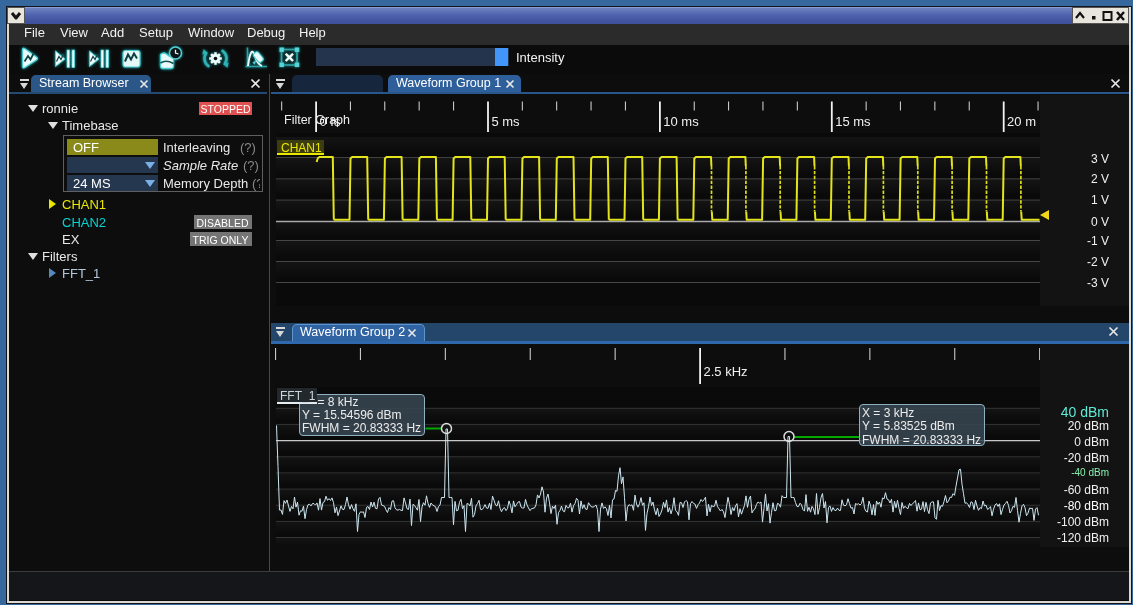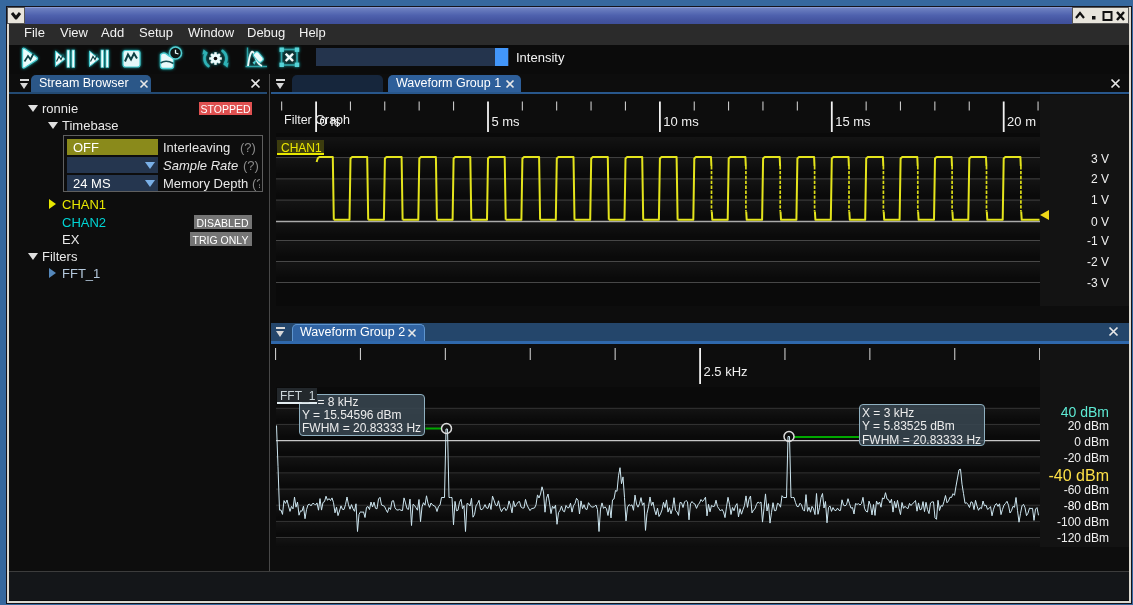--- a/index.html
+++ b/index.html
@@ -315,21 +315,21 @@
 <div class="txt" style="left:862px;top:405.9px;font-size:12px;color:#ececec;">X = 3 kHz</div>
 <div class="txt" style="left:862px;top:419.3px;font-size:12px;color:#ececec;">Y = 5.83525 dBm</div>
 <div class="txt" style="left:862px;top:432.7px;font-size:12px;color:#ececec;">FWHM = 20.83333 Hz</div>
 
 <div class="abs" style="left:277px;top:387.5px;width:40px;height:16px;background:#23282c;border-bottom:2px solid #e2ecf0;"></div>
 <div class="txt" style="left:280px;top:388.5px;font-size:12px;color:#ccd6da;">FFT_1</div>
 <div class="txt" style="right:24px;top:403.5px;font-size:14px;color:#5eead4;text-align:right;">40 dBm</div>
 <div class="txt" style="right:24px;top:418.5px;font-size:12px;color:#f0f0f0;text-align:right;">20 dBm</div>
 <div class="txt" style="right:24px;top:434.5px;font-size:12px;color:#f0f0f0;text-align:right;">0 dBm</div>
 <div class="txt" style="right:24px;top:450.6px;font-size:12px;color:#f0f0f0;text-align:right;">-20 dBm</div>
-<div class="txt" style="right:24px;top:466.6px;font-size:16px;color:#fde047;text-align:right;">-40 dBm</div>
+<div class="txt" style="right:24px;top:466.6px;font-size:10px;color:#86efac;text-align:right;">-40 dBm</div>
 <div class="txt" style="right:24px;top:482.7px;font-size:12px;color:#f0f0f0;text-align:right;">-60 dBm</div>
 <div class="txt" style="right:24px;top:498.8px;font-size:12px;color:#ffffff;text-align:right;">-80 dBm</div>
 <div class="txt" style="right:24px;top:515.0px;font-size:12px;color:#f0f0f0;text-align:right;">-100 dBm</div>
 <div class="txt" style="right:24px;top:531.2px;font-size:12px;color:#f0f0f0;text-align:right;">-120 dBm</div>
 
 <div class="abs" style="left:9px;top:571px;width:1120px;height:1px;background:#3c3c3c;"></div>
 <div class="abs" style="left:9px;top:572px;width:1120px;height:28px;background:#141619;"></div>
 
 </div>
 </body></html>

